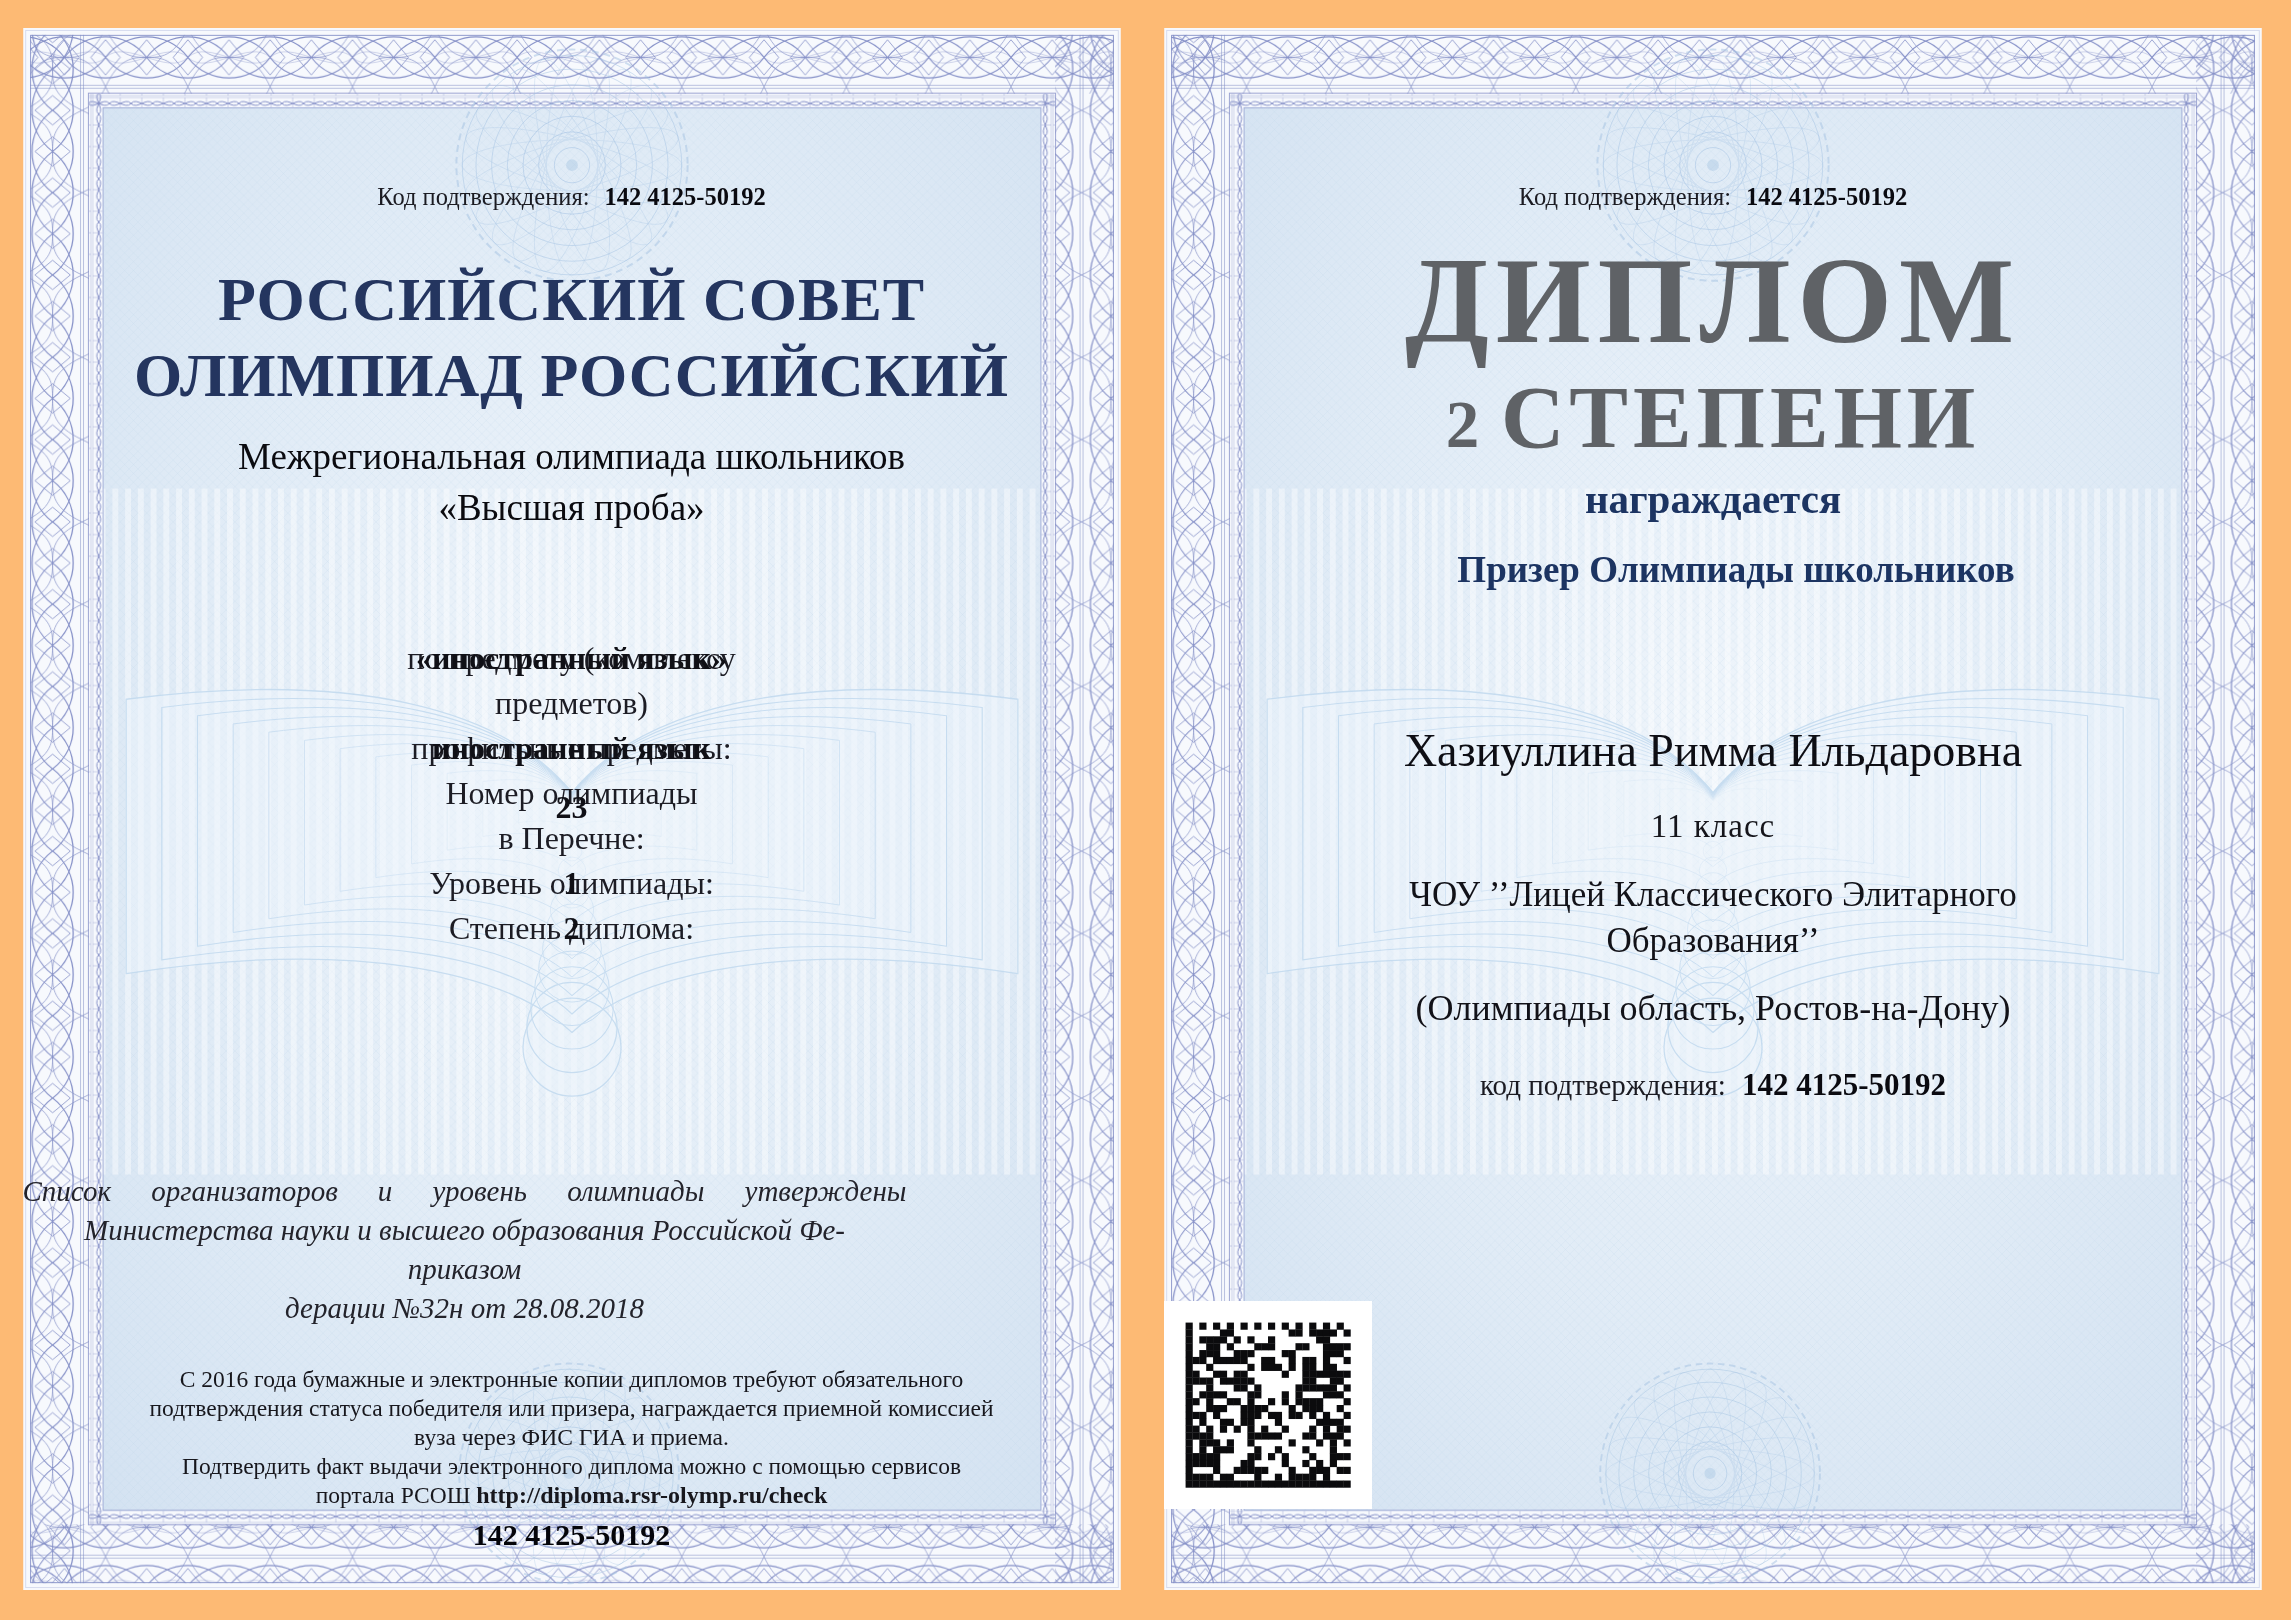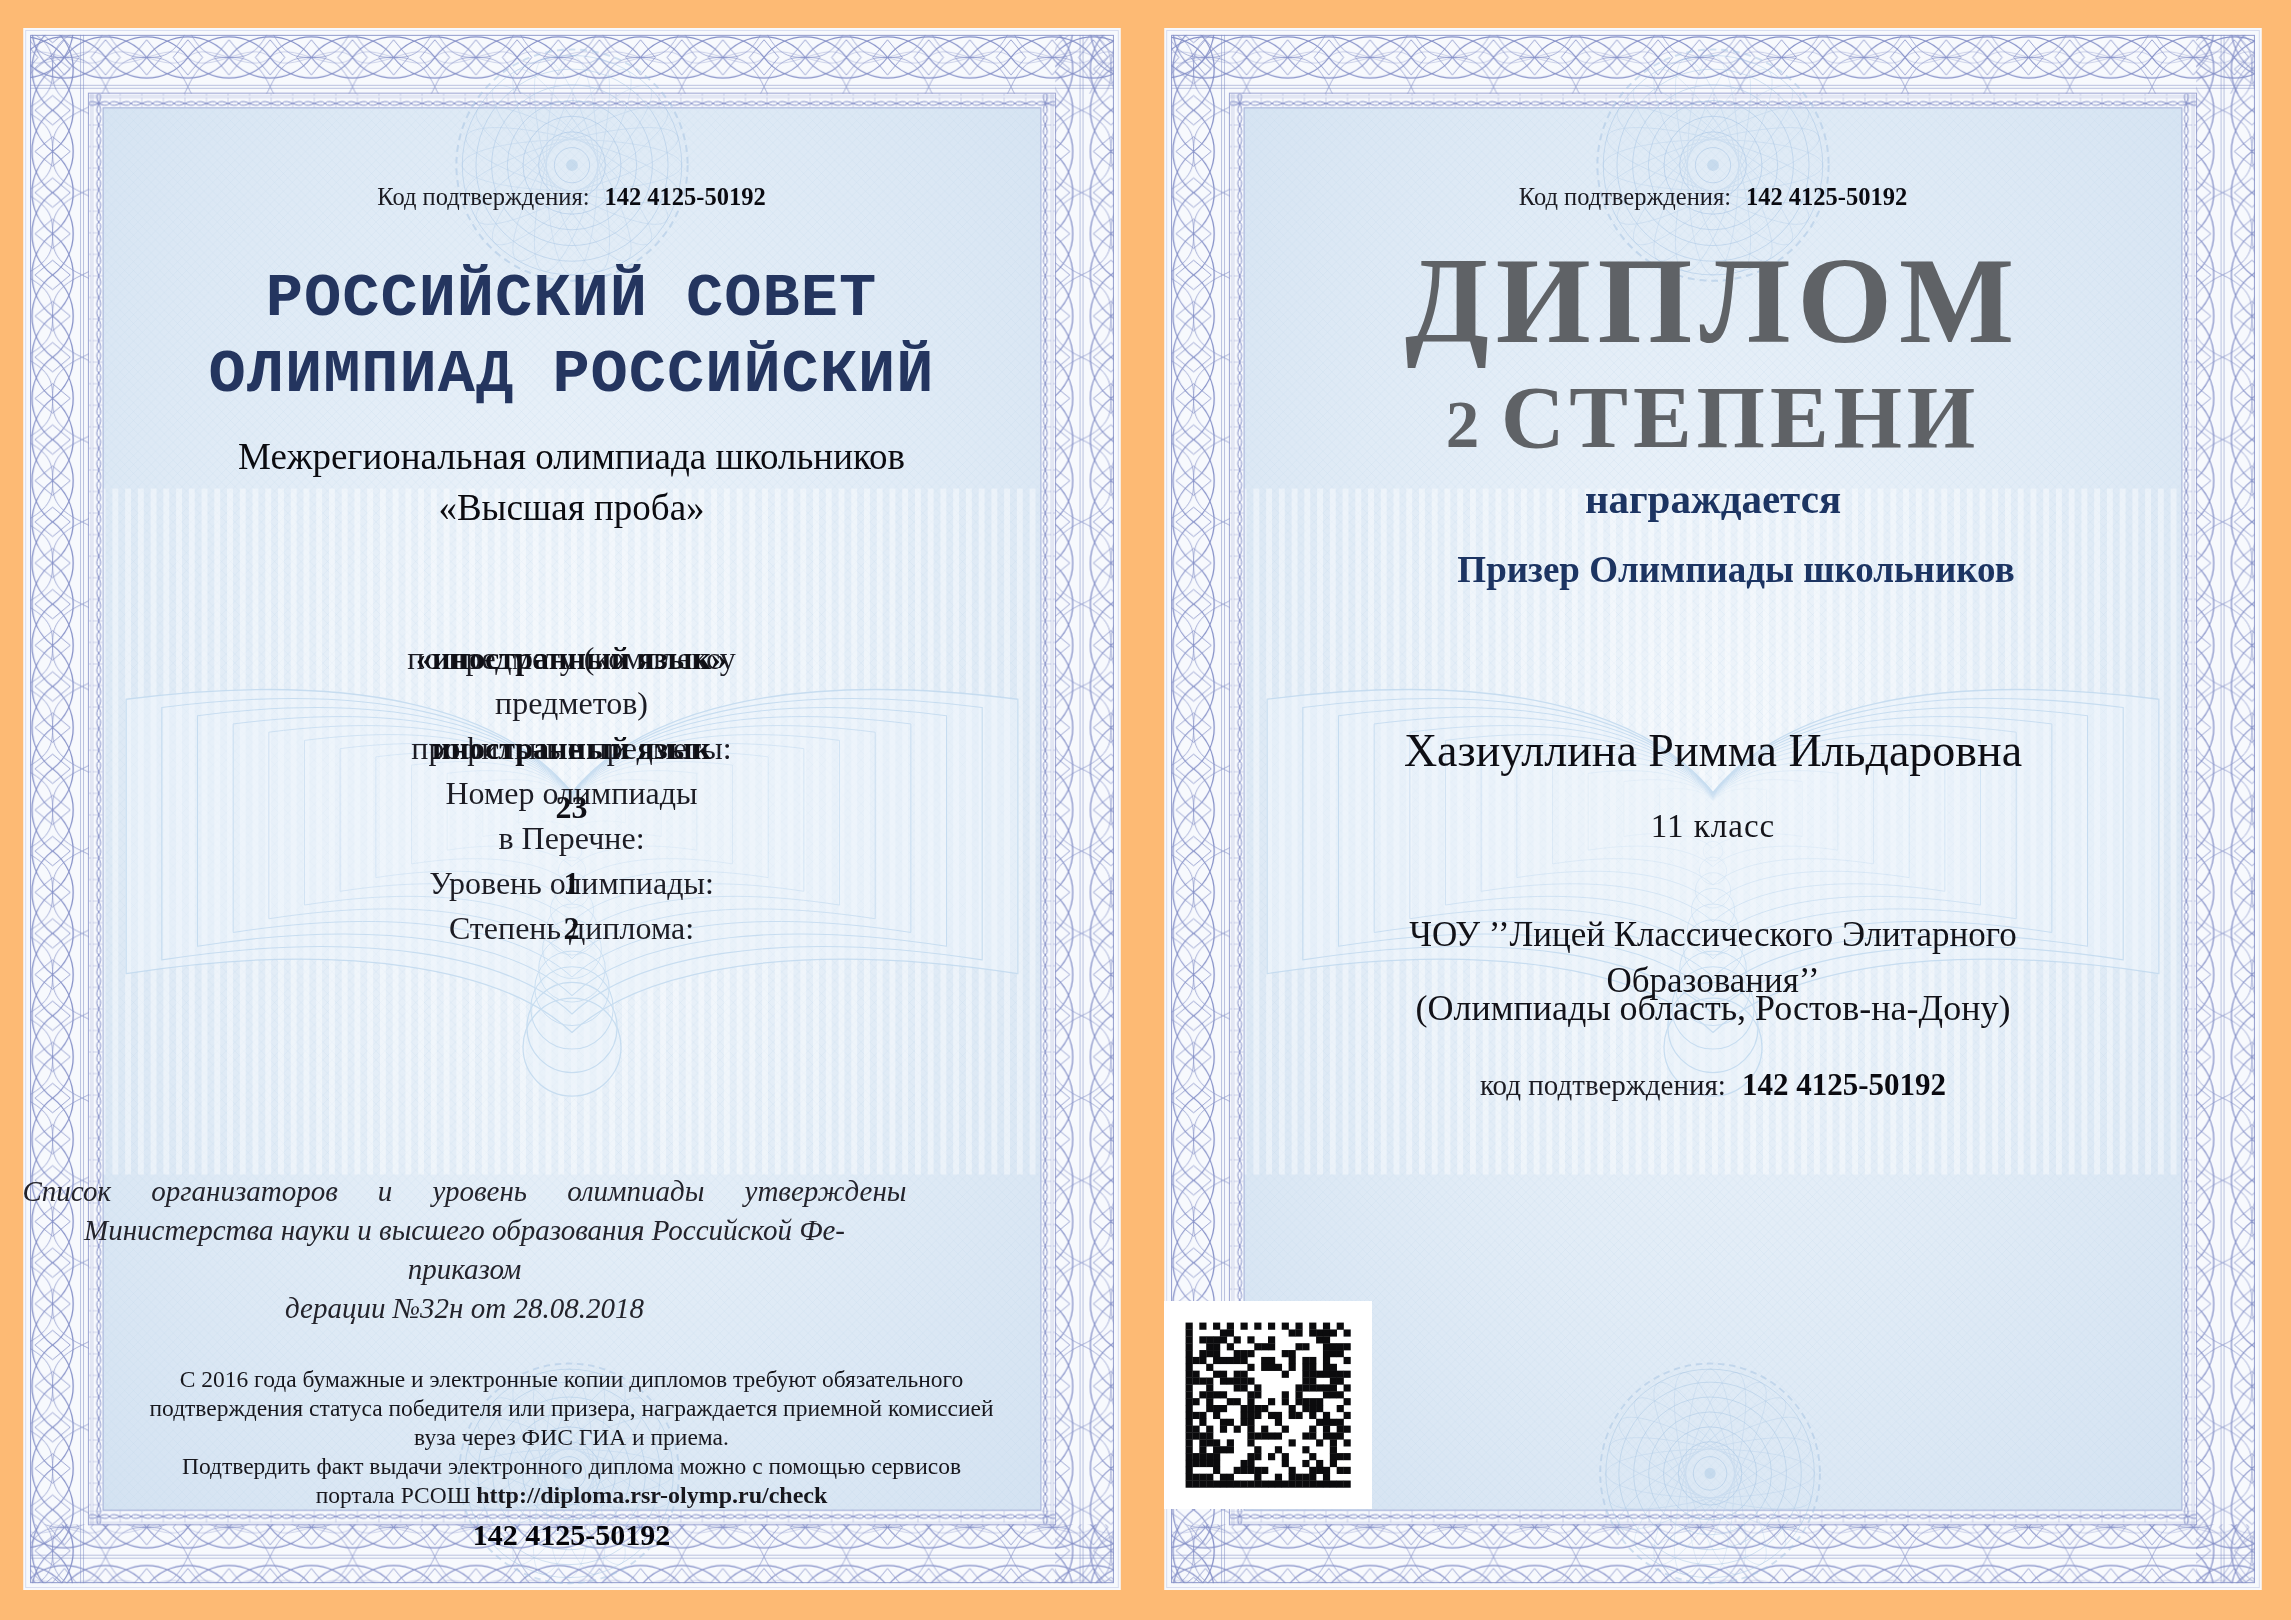--- a/index.html
+++ b/index.html
@@ -8,21 +8,21 @@
   .page{position:absolute;top:28px;width:1098px;height:1562px;}
   .page.left{left:22.5px;} .page.right{left:1164px;}
   .deco{position:absolute;left:0;top:0;z-index:1;}
   .content{position:absolute;inset:0;z-index:2;}
   .content>div{position:absolute;left:0;right:0;text-align:center;}
 
   
   .lp-code{top:155px;font-size:24.5px;color:#1b1b22;}
   .lp-code b{margin-left:8.8px;color:#0a0a10;}
   .lp-title{top:233px;font-weight:bold;color:#24355f;font-size:62px;line-height:76px;letter-spacing:1px;}
-  .lp-title span{display:block;font-family:Liberation Mono, monospace;}
+  .lp-title span{display:block;}
   .lp-sub{top:403px;font-weight:normal;color:#0b0b10;font-size:37px;line-height:51px;}
   .lp-sub span{display:block;}
   .fldL{position:absolute;left:75px;right:auto;text-align:left;font-size:32px;line-height:45px;
         color:#1c1c24;white-space:pre-line;}
   .fldV{position:absolute;left:443px;right:auto;text-align:left;font-size:32px;line-height:45px;
         font-weight:bold;color:#101016;}
   .num{left:459px;}
   .r1{top:608px;} .r2{top:698px;} .r3{top:743px;} .rv3{top:757px;} .r4{top:833px;} .r5{top:878px;}
   .lp-note{top:1144px;left:75px;right:auto;width:884px;text-align:left;font-style:italic;
            font-size:29px;line-height:39px;color:#23232b;}
@@ -35,21 +35,21 @@
   .rp-code{top:155px;font-size:24.5px;color:#1b1b22;}
   .rp-code b{margin-left:8.8px;color:#0a0a10;}
   .rp-diploma{top:208px;font-size:122px;line-height:129px;font-weight:bold;color:#5f6266;letter-spacing:6.9px;}
   .rp-degree{top:339px;display:flex;justify-content:center;align-items:baseline;gap:21.6px;color:#5f6266;}
   .rp-degree .dnum{font-size:67px;font-weight:bold;}
   .rp-degree .dword{font-size:88px;font-weight:bold;letter-spacing:4.9px;}
   .rp-verb{top:447px;font-size:41px;font-weight:bold;color:#1c3462;}
   .rp-status{top:520px;font-size:37px;font-weight:bold;color:#1c3462;padding-left:46px;}
   .rp-name{top:696px;font-size:46px;color:#0e0e14;}
   .rp-grade{top:780px;font-size:33px;color:#15151b;letter-spacing:1px;}
-  .rp-school{top:884px;font-size:35px;line-height:46px;color:#121218;}
+  .rp-school{top:844px;font-size:35px;line-height:46px;color:#121218;}
   .rp-school span{display:block;}
   .rp-loc{top:959px;font-size:36px;color:#121218;}
   .rp-bcode{top:1039px;font-size:29px;color:#1b1b22;}
   .rp-bcode b{font-size:31px;margin-left:8.8px;color:#0a0a10;}
   .dm-box{position:absolute;left:821px;top:1273px;width:208px;height:208px;background:#ffffff;z-index:3;}
 </style>
 </head>
 <body>
 
 <svg width="0" height="0" style="position:absolute" aria-hidden="true">

